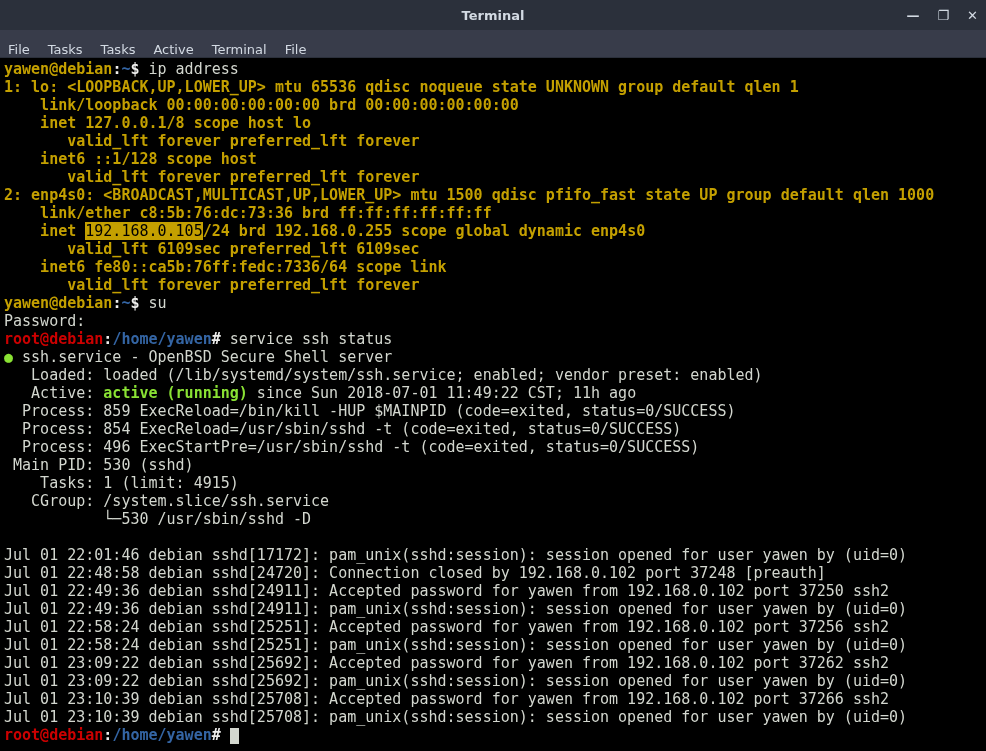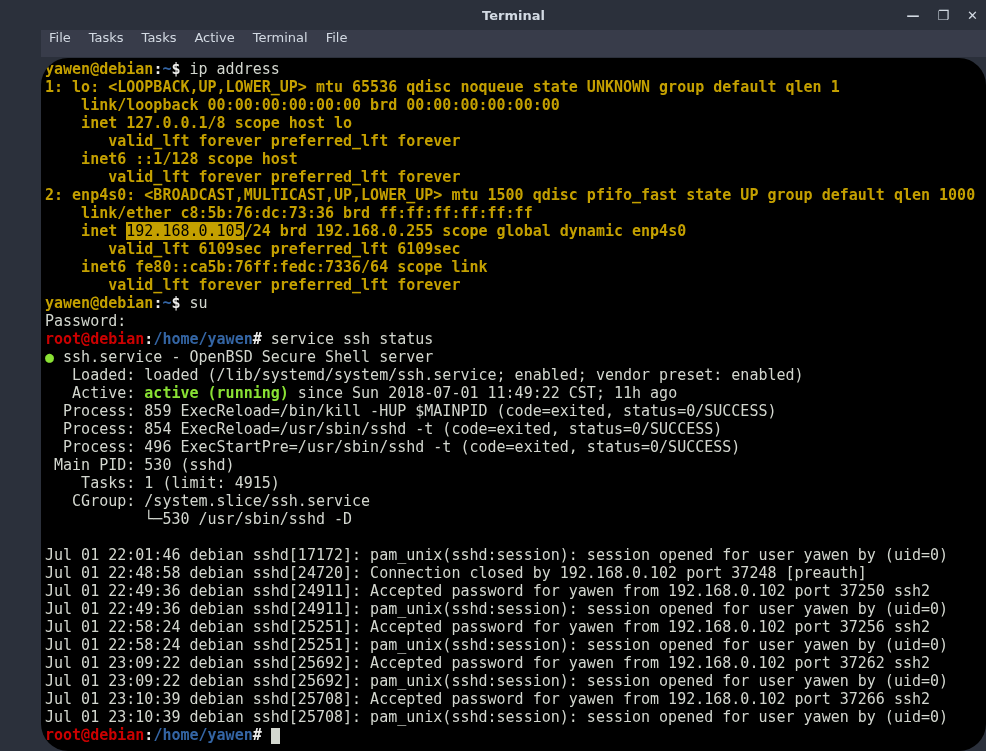--- a/index.html
+++ b/index.html
@@ -10,21 +10,20 @@
     font-family: "DejaVu Sans Mono", "Liberation Mono", monospace;
     font-size: 15px;
     overflow: hidden;
   }
   .window {
     width: 100%;
     height: 100%;
     background: #2b303b;
     display: flex;
     flex-direction: column;
-    padding-left: 41px;
   }
   .titlebar {
     height: 30px;
     background: #2b303b;
     display: flex;
     align-items: center;
     justify-content: center;
     position: relative;
     color: #d3dae3;
     font-family: "DejaVu Sans", sans-serif;
@@ -39,40 +38,39 @@
     display: flex;
     align-items: center;
     gap: 18px;
     color: #d3dae3;
   }
   .win-btn { cursor: pointer; font-size: 13px; line-height: 1; }
   .menubar {
     height: 28px;
     background: #383c4a;
     display: flex;
-    align-items: flex-start;
+    align-items: flex-end;
     padding: 0 8px;
     gap: 18px;
     color: #d3dae3;
     font-family: "DejaVu Sans", sans-serif;
     font-size: 13px;
     border-bottom: 1px solid #2b303b;
   }
   .menu-item { cursor: pointer; }
   .terminal {
     flex: 1;
     background: #000;
     color: #d3d7cf;
     padding: 2px 4px;
     font-family: "DejaVu Sans Mono", "Liberation Mono", monospace;
     font-size: 15px;
     line-height: 18px;
     white-space: pre;
     overflow: hidden;
-    border-radius: 27px;
   }
   .c-yellow { color: #c4a000; font-weight: bold; }
   .c-red { color: #cc0000; font-weight: bold; }
   .c-blue { color: #3465a4; font-weight: bold; }
   .c-bwhite { color: #eeeeec; font-weight: bold; }
   .c-bgreen { color: #8ae234; font-weight: bold; }
   .hl-ip { background: #c4a000; color: #000; }
   .dot-green { color: #8ae234; }
   .cursor {
     display: inline-block;

